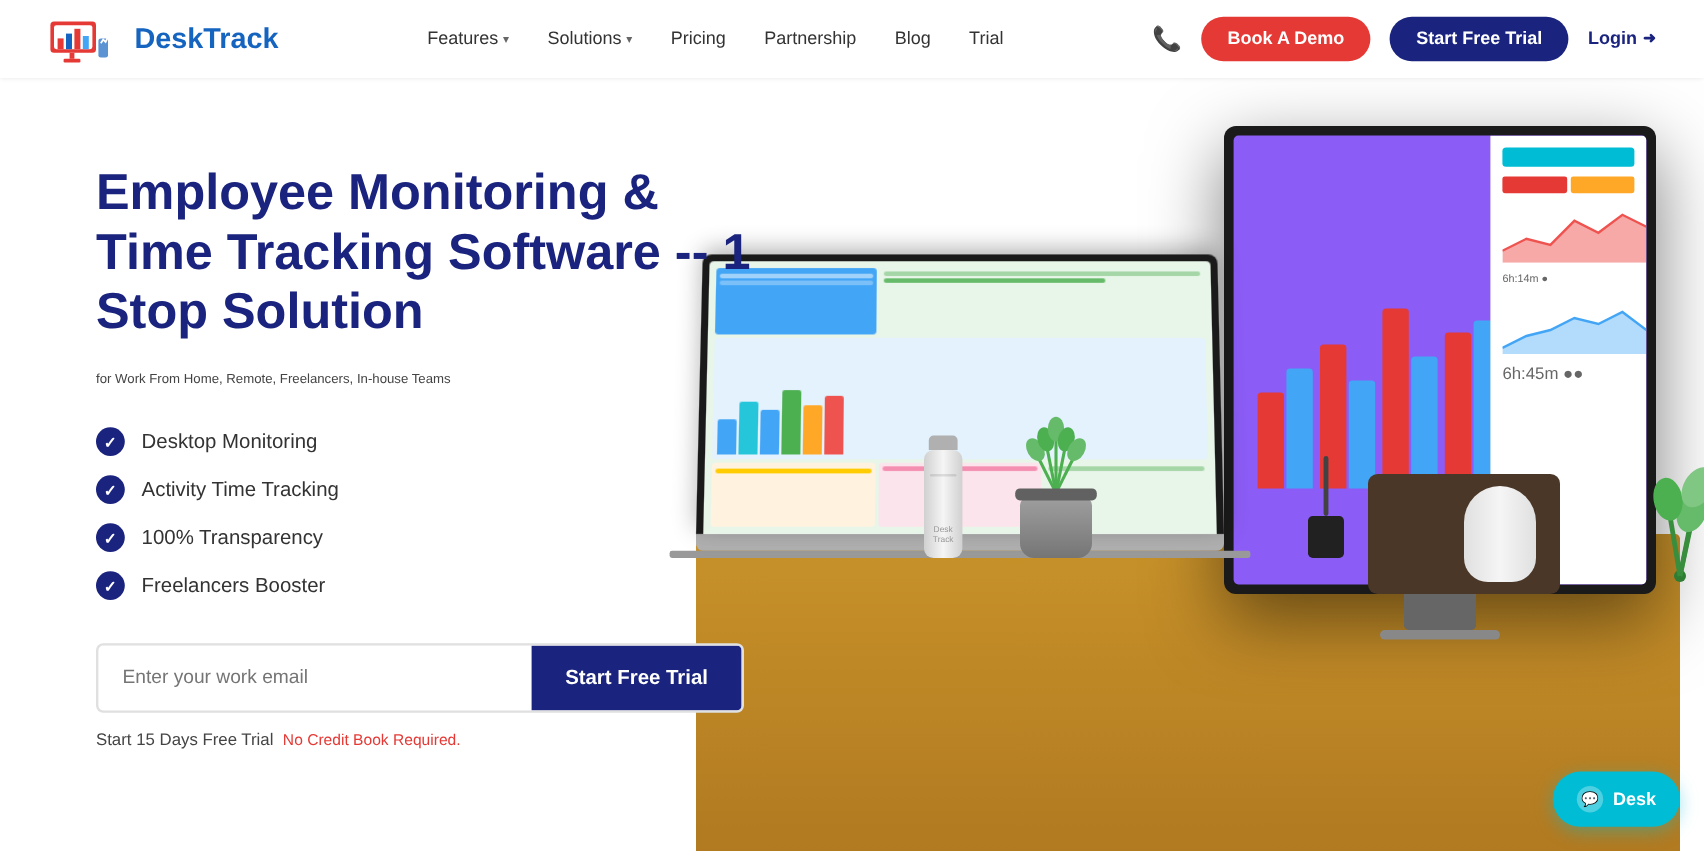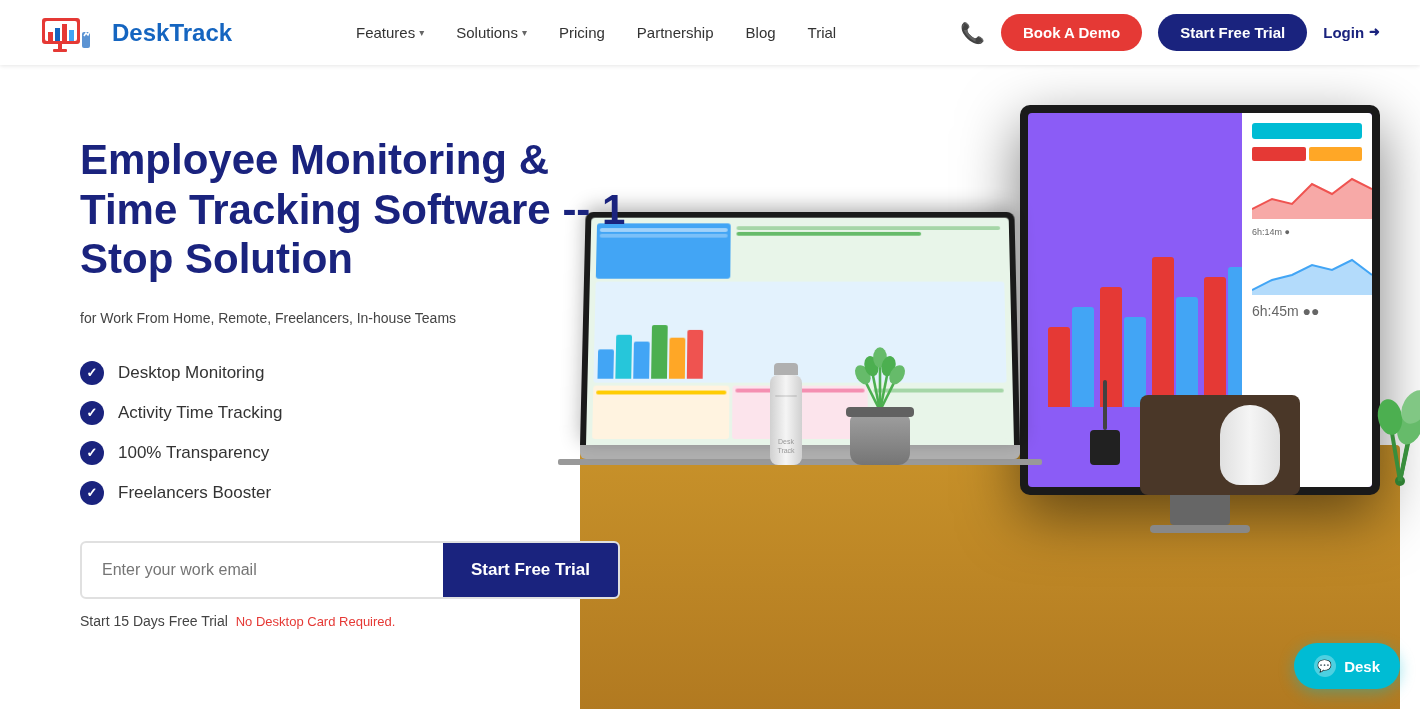--- a/index.html
+++ b/index.html
@@ -51,21 +51,21 @@
     }
     .hero-right {
       flex: 1; position: relative; min-height: 580px;
     }
 
     .hero-title {
       font-size: 42px; font-weight: 800; color: #1a237e; line-height: 1.18;
       margin-bottom: 24px;
     }
     .hero-subtitle {
-      font-size: 14px; color: #444; margin-bottom: 32px; line-height: 1.5;
+      font-size: 11px; color: #444; margin-bottom: 32px; line-height: 1.5;
     }
 
     .features-list { list-style: none; margin-bottom: 36px; }
     .features-list li {
       display: flex; align-items: center; gap: 14px;
       font-size: 17px; color: #333; margin-bottom: 16px; font-weight: 500;
     }
     .check-icon {
       width: 24px; height: 24px; background: #1a237e; border-radius: 50%;
       display: flex; align-items: center; justify-content: center;
@@ -336,21 +336,21 @@
       </li>
     </ul>
 
     <div class="email-form">
       <input class="email-input" type="email" placeholder="Enter your work email" style="">
       <button class="btn-start-trial">Start Free Trial</button>
     </div>
 
     <p class="trial-note">
       <span>Start 15 Days Free Trial</span>
-      <span class="no-cc">No Desktop Card Required.</span>
+      <span class="no-cc">No Credit Book Required.</span>
     </p>
   </div>
 
   <div class="hero-right">
     <div class="hero-image-container">
 
       <div class="desk-surface"></div>
 
       <div class="mouse-pad"></div>
 

